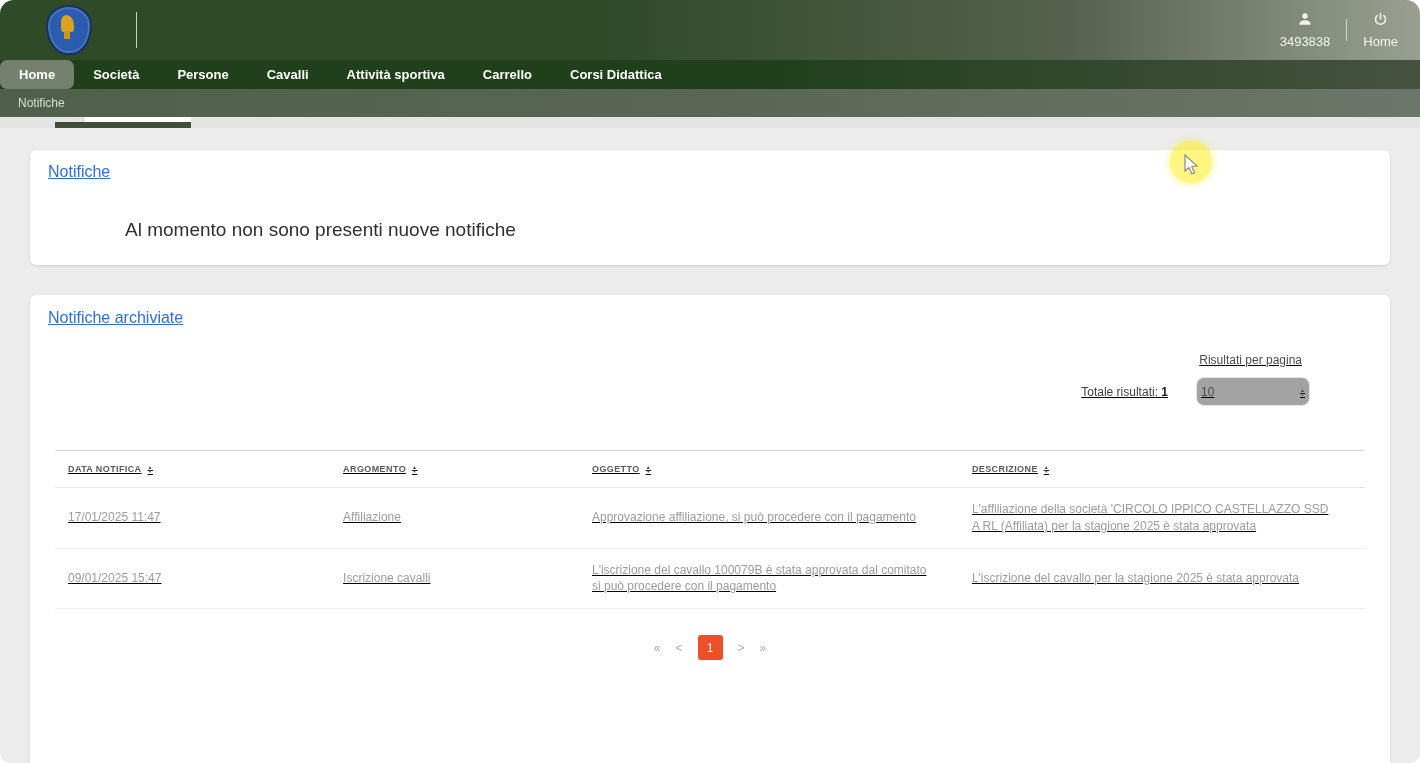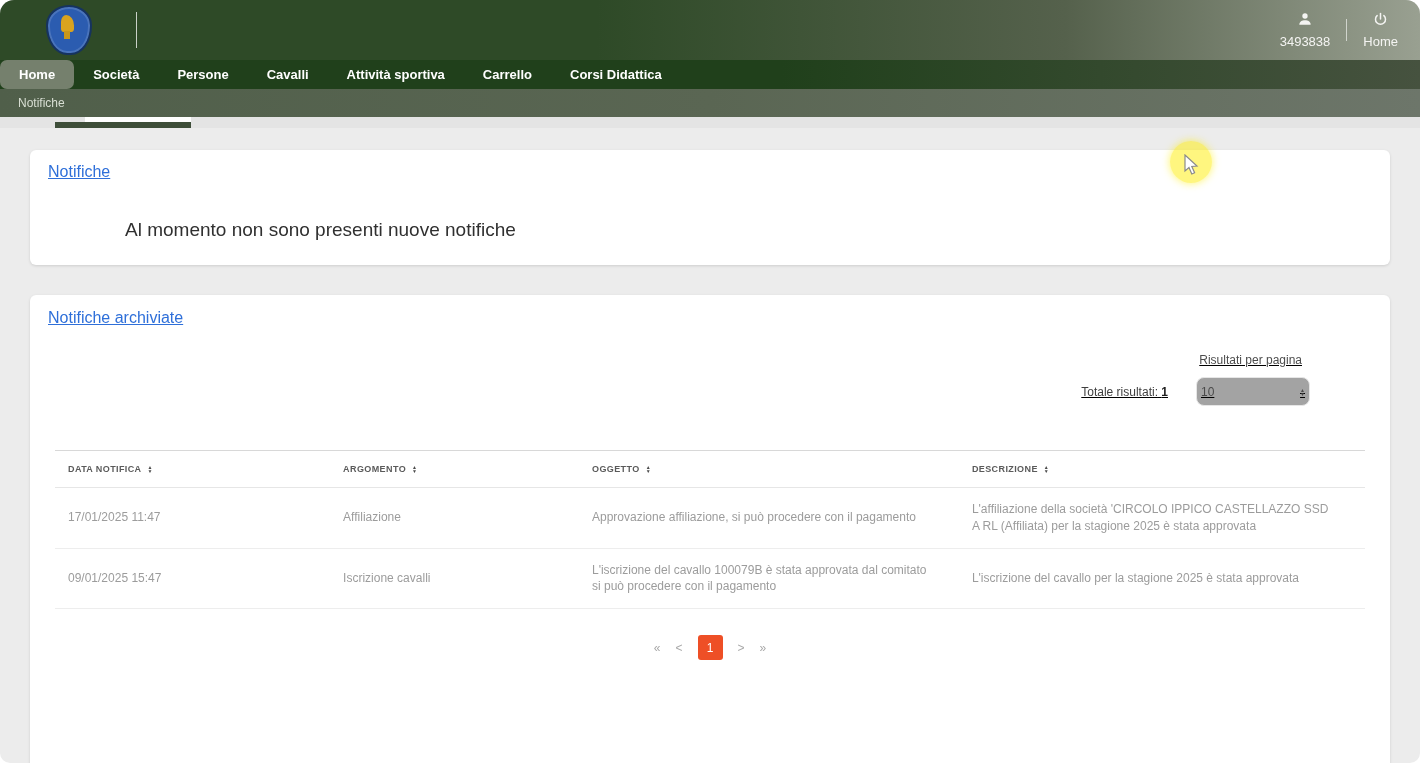--- a/index.html
+++ b/index.html
@@ -48,21 +48,21 @@
 
   .results-controls{display:flex;flex-direction:column;align-items:flex-end;margin:26px 80px 0 0;text-decoration:underline;}
   .rpp-label{font-size:12px;color:#4d4d4d;margin-bottom:10px;margin-right:8px;}
   .controls-row{display:flex;align-items:center;gap:28px;}
   .total{font-size:12px;color:#3f3f3f;}
   .total b{font-weight:bold;color:#1f1f1f;}
   .pagesize-select{width:104px;height:27px;background:#a3a3a3;border:1px solid #e6e6e6;border-radius:8px;
     display:flex;align-items:center;justify-content:space-between;padding:0 4px;font-size:12px;color:#4a4a4a;cursor:pointer;}
   .spin{display:flex;flex-direction:column;font-size:5px;line-height:4px;color:#4a4a4a;}
 
-  table{width:calc(100% - 50px);margin:44px 25px 0 25px;border-collapse:collapse;border-top:1px solid #d8d8d8;}
+  table{width:calc(100% - 50px);margin:44px 25px 0 25px;border-collapse:collapse;border-top:1px solid #d8d8d8;text-decoration:underline;}
   th{font-size:9px;font-weight:bold;color:#5a5a5a;letter-spacing:.4px;text-align:left;
     padding:13px 10px 13px 13px;border-bottom:1px solid #e6e6e6;white-space:nowrap;}
   .th-inner{display:flex;align-items:center;gap:6px;cursor:pointer;}
   .sort{display:flex;flex-direction:column;font-size:5px;line-height:4px;color:#4a4a4a;}
   td{font-size:12px;color:#9c9c9c;padding:13px 26px 13px 13px;border-bottom:1px solid #ededed;
     vertical-align:middle;line-height:1.4;}
   col.c1{width:21%;} col.c2{width:19%;} col.c3{width:29%;} col.c4{width:31%;}
 
   .pagination{display:flex;align-items:center;justify-content:center;gap:15px;margin:26px 0 14px 0;}
   .page-btn{color:#a9a9a9;font-size:12px;cursor:pointer;user-select:none;}

